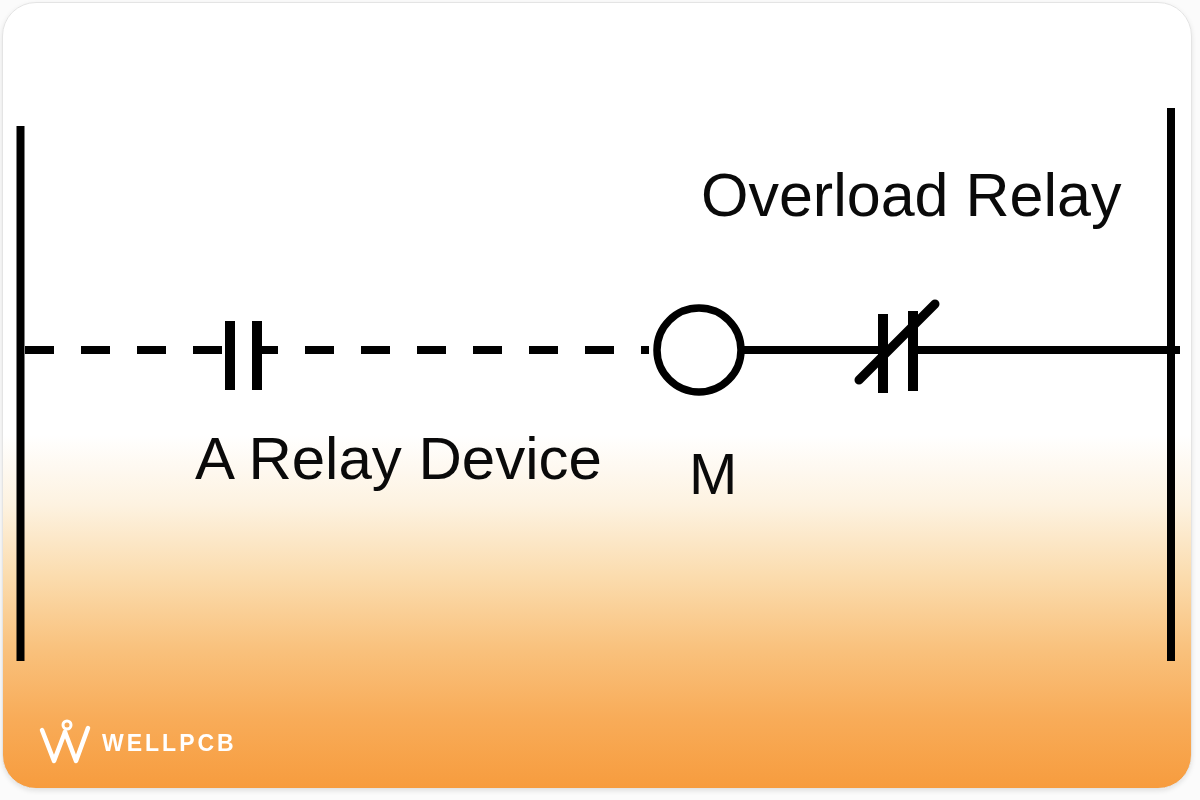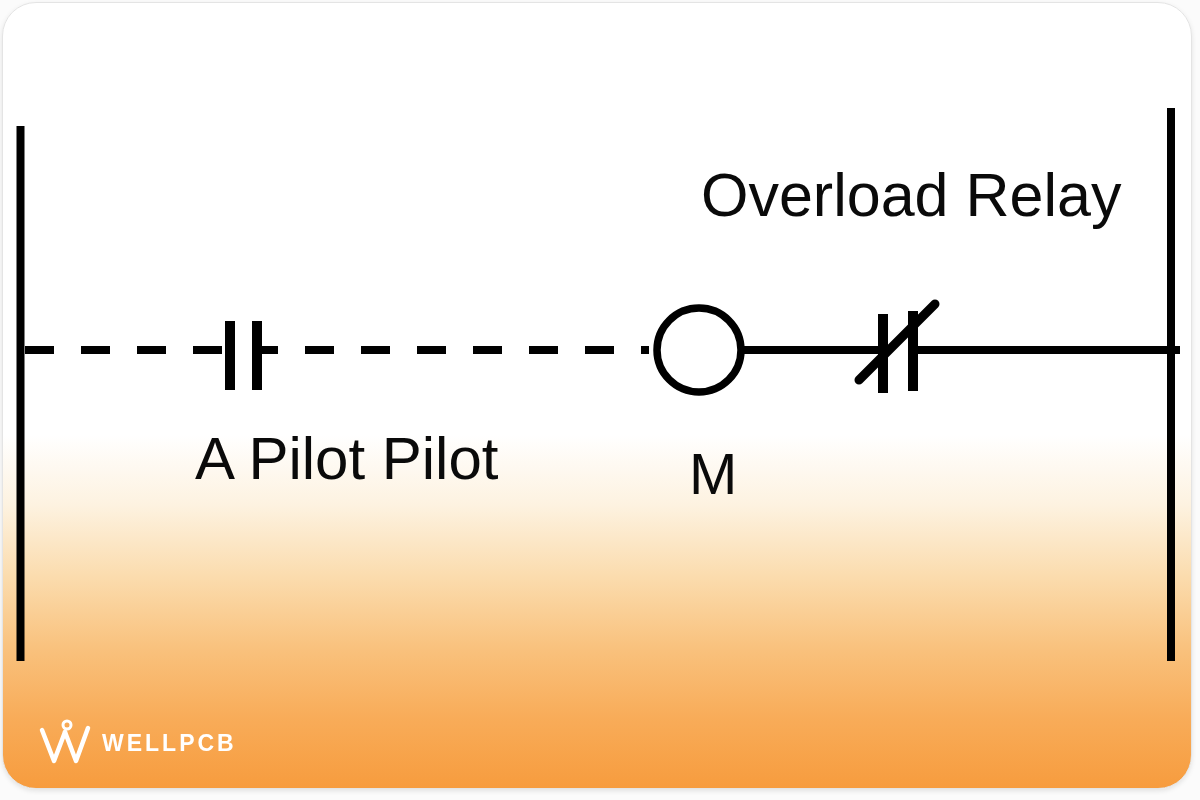--- a/index.html
+++ b/index.html
@@ -86,21 +86,21 @@
     <line x1="913" y1="347" x2="1177" y2="347" stroke="#000" stroke-width="8"></line>
 
     <g>
       <rect x="875" y="311" width="10" height="79" fill="#000"></rect>
       <rect x="905" y="308" width="10" height="80" fill="#000"></rect>
       <line x1="856" y1="377" x2="932" y2="301" stroke="#000" stroke-width="9" stroke-linecap="round"></line>
     </g>
   </svg>
 
   <div class="label label-overload">Overload Relay</div>
-  <div class="label label-pilot">A Pilot Pilot</div>
+  <div class="label label-pilot">A Relay Device</div>
   <div class="label label-coil">M</div>
 
   <div class="logo">
     <svg width="56" height="52" viewBox="0 0 56 52" xmlns="http://www.w3.org/2000/svg">
       <path d="M6 13 L18 44 L29 15" fill="none" stroke="#ffffff" stroke-width="4.5" stroke-linecap="round" stroke-linejoin="round"></path>
       <path d="M29 15 L40 44 L52 11" fill="none" stroke="#ffffff" stroke-width="4.5" stroke-linecap="round" stroke-linejoin="round"></path>
       <circle cx="31" cy="8" r="4" fill="none" stroke="#ffffff" stroke-width="3"></circle>
     </svg>
     <span class="logo-text">WELLPCB</span>
   </div>

